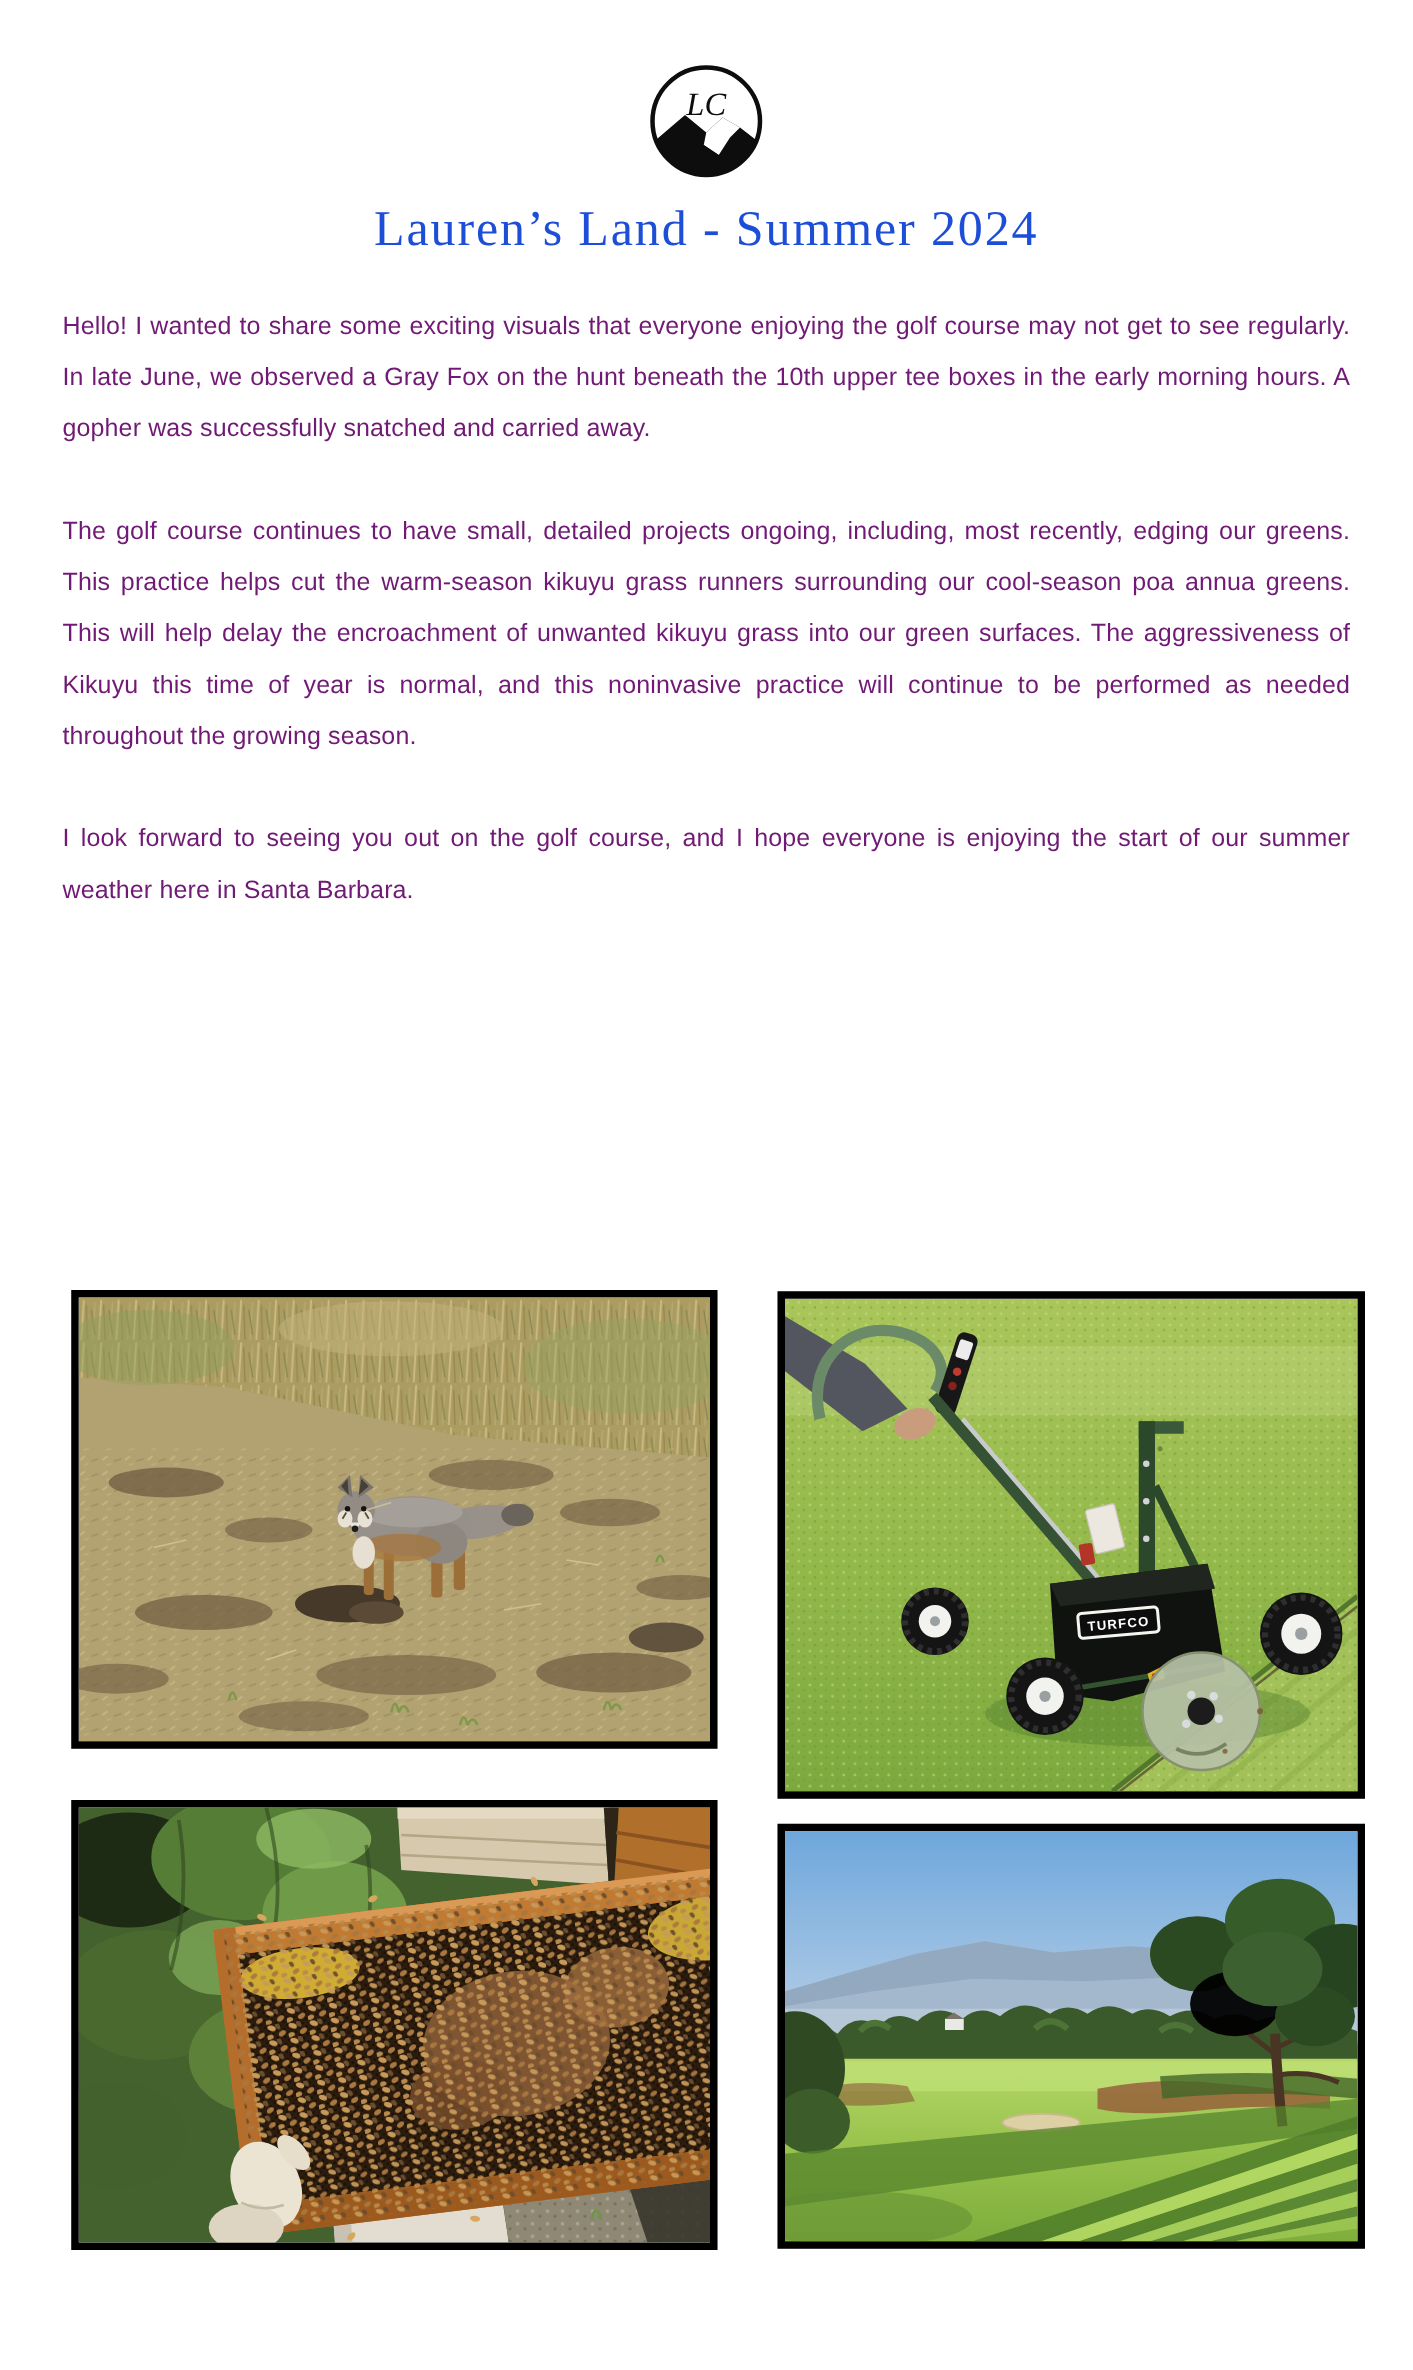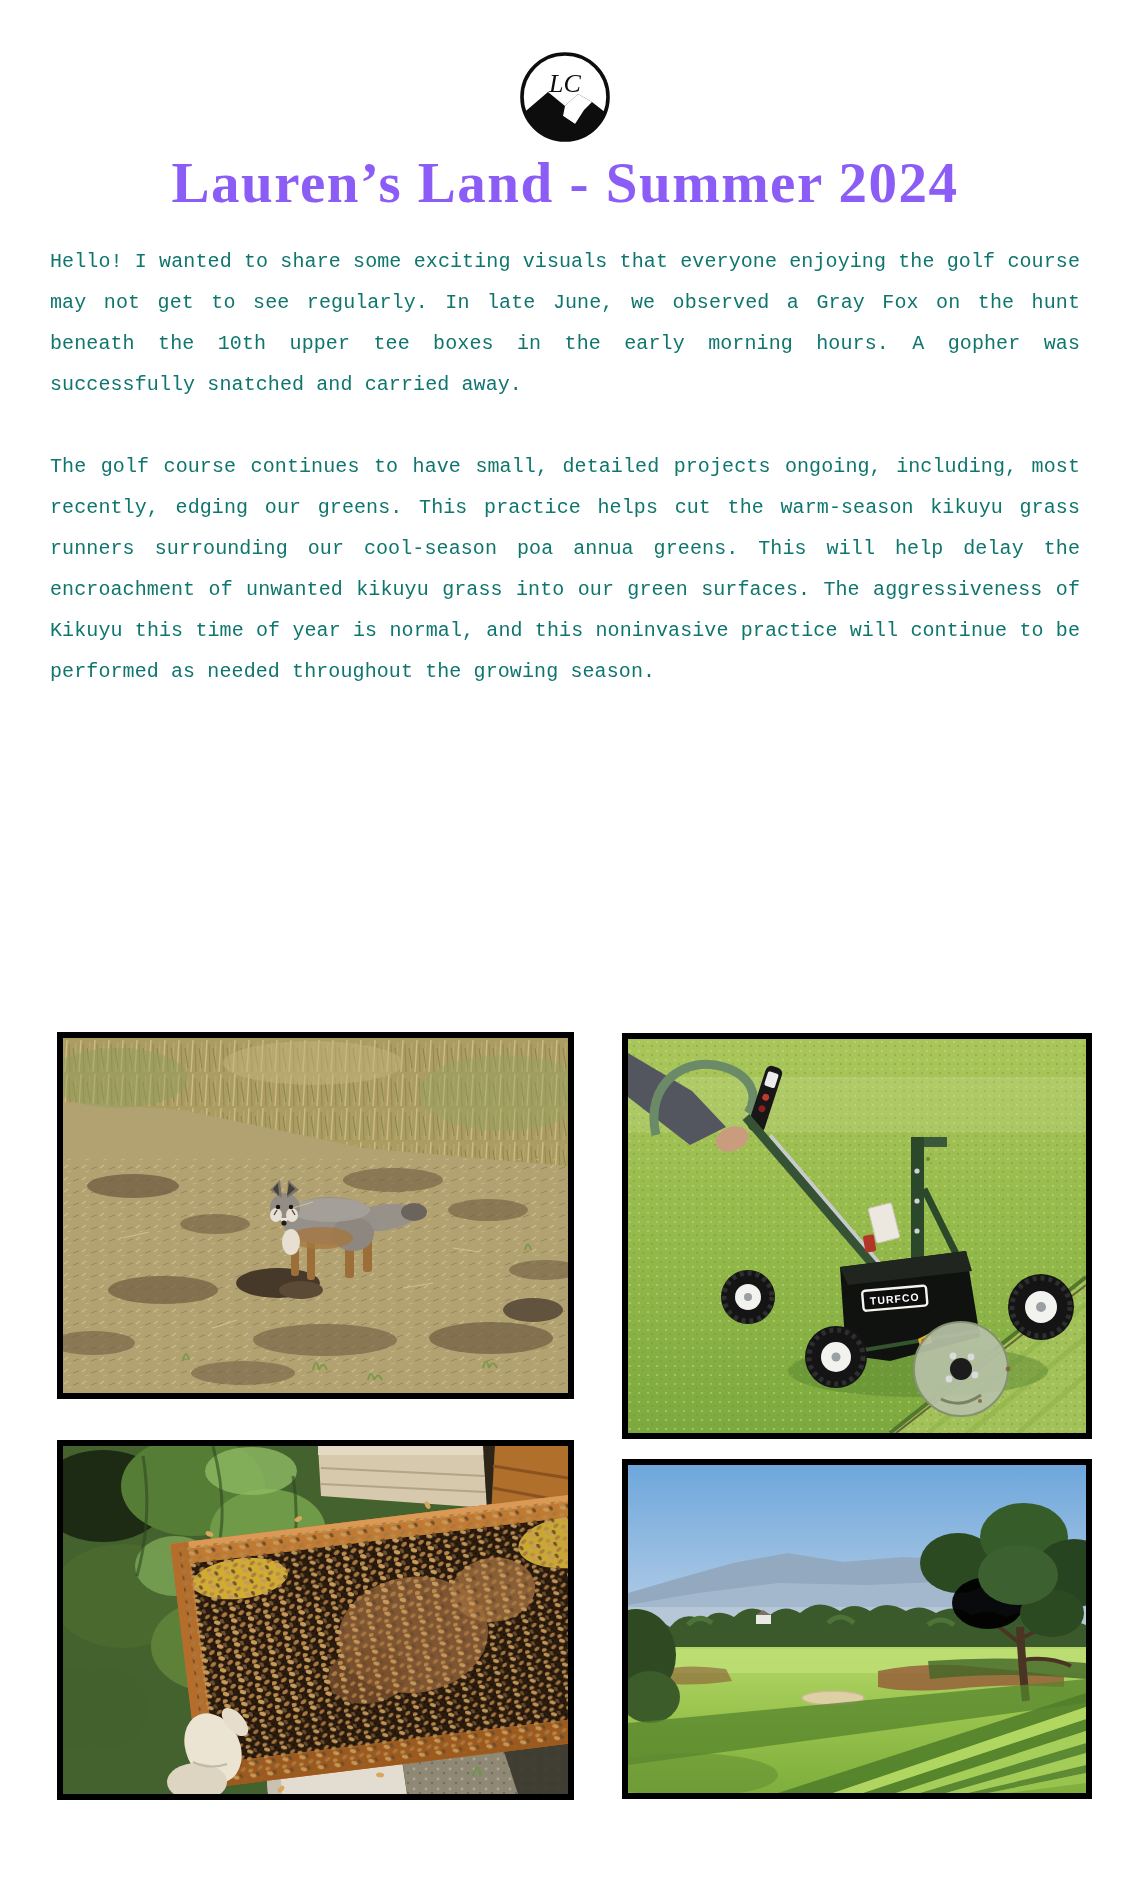--- a/index.html
+++ b/index.html
@@ -13,30 +13,29 @@
   }
   .logo{
     display:block;
     margin:33px auto 0 auto;
     width:94px;height:94px;
   }
   .newsletter-title{
     margin:8px 0 0 0;
     text-align:center;
     font-family:"Liberation Serif","DejaVu Serif",serif;
-    font-weight:700;
-    font-size:57px;
+    font-weight:400;
+    font-size:40px;
     letter-spacing:1.5px;
-    color:#8b5cf6;
+    color:#1d4ed8;
     line-height:62px;
   }
   .content{
     margin:27px 50px 0 50px;
-    color:#0f766e;
-    font-family:Liberation Mono, monospace;
+    color:#701a75;
   }
   .content p{
     margin:0 0 41px 0;
     font-size:20px;
     line-height:41px;
     text-align:justify;
     letter-spacing:.1px;
   }
   .gallery{
     position:absolute;
@@ -78,20 +77,21 @@
       <path d="M45,66 L57,74 L52,88 L38,84 Z" fill="#0d0d0d"></path>
     </g>
     <text x="47" y="42" text-anchor="middle" font-family="Liberation Serif, DejaVu Serif, serif" font-style="italic" font-size="26" fill="#0d0d0d">LC</text>
   </svg>
 
   <h1 class="newsletter-title">Lauren’s Land - Summer 2024</h1>
 
   <div class="content">
     <p>Hello! I wanted to share some exciting visuals that everyone enjoying the golf course may not get to see regularly. In late June, we observed a Gray Fox on the hunt beneath the 10th upper tee boxes in the early morning hours. A gopher was successfully snatched and carried away.</p>
     <p>The golf course continues to have small, detailed projects ongoing, including, most recently, edging our greens. This practice helps cut the warm-season kikuyu grass runners surrounding our cool-season poa annua greens. This will help delay the encroachment of unwanted kikuyu grass into our green surfaces. The aggressiveness of Kikuyu this time of year is normal, and this noninvasive practice will continue to be performed as needed throughout the growing season.</p>
+    <p>I look forward to seeing you out on the golf course, and I hope everyone is enjoying the start of our summer weather here in Santa Barbara.</p>
   </div>
 
   <div class="gallery">
 
     <figure class="photo photo-fox" aria-label="A Gray Fox standing in a dry grass field beside gopher mounds">
       <svg viewBox="0 0 505 355" preserveAspectRatio="none">
         <defs>
           <pattern id="tallgrass" width="14" height="34" patternUnits="userSpaceOnUse">
             <path d="M2,34 L4,2" stroke="#cdbd85" stroke-width="1.4" fill="none"></path>
             <path d="M7,34 L6,6" stroke="#99894f" stroke-width="1.2" fill="none"></path>

